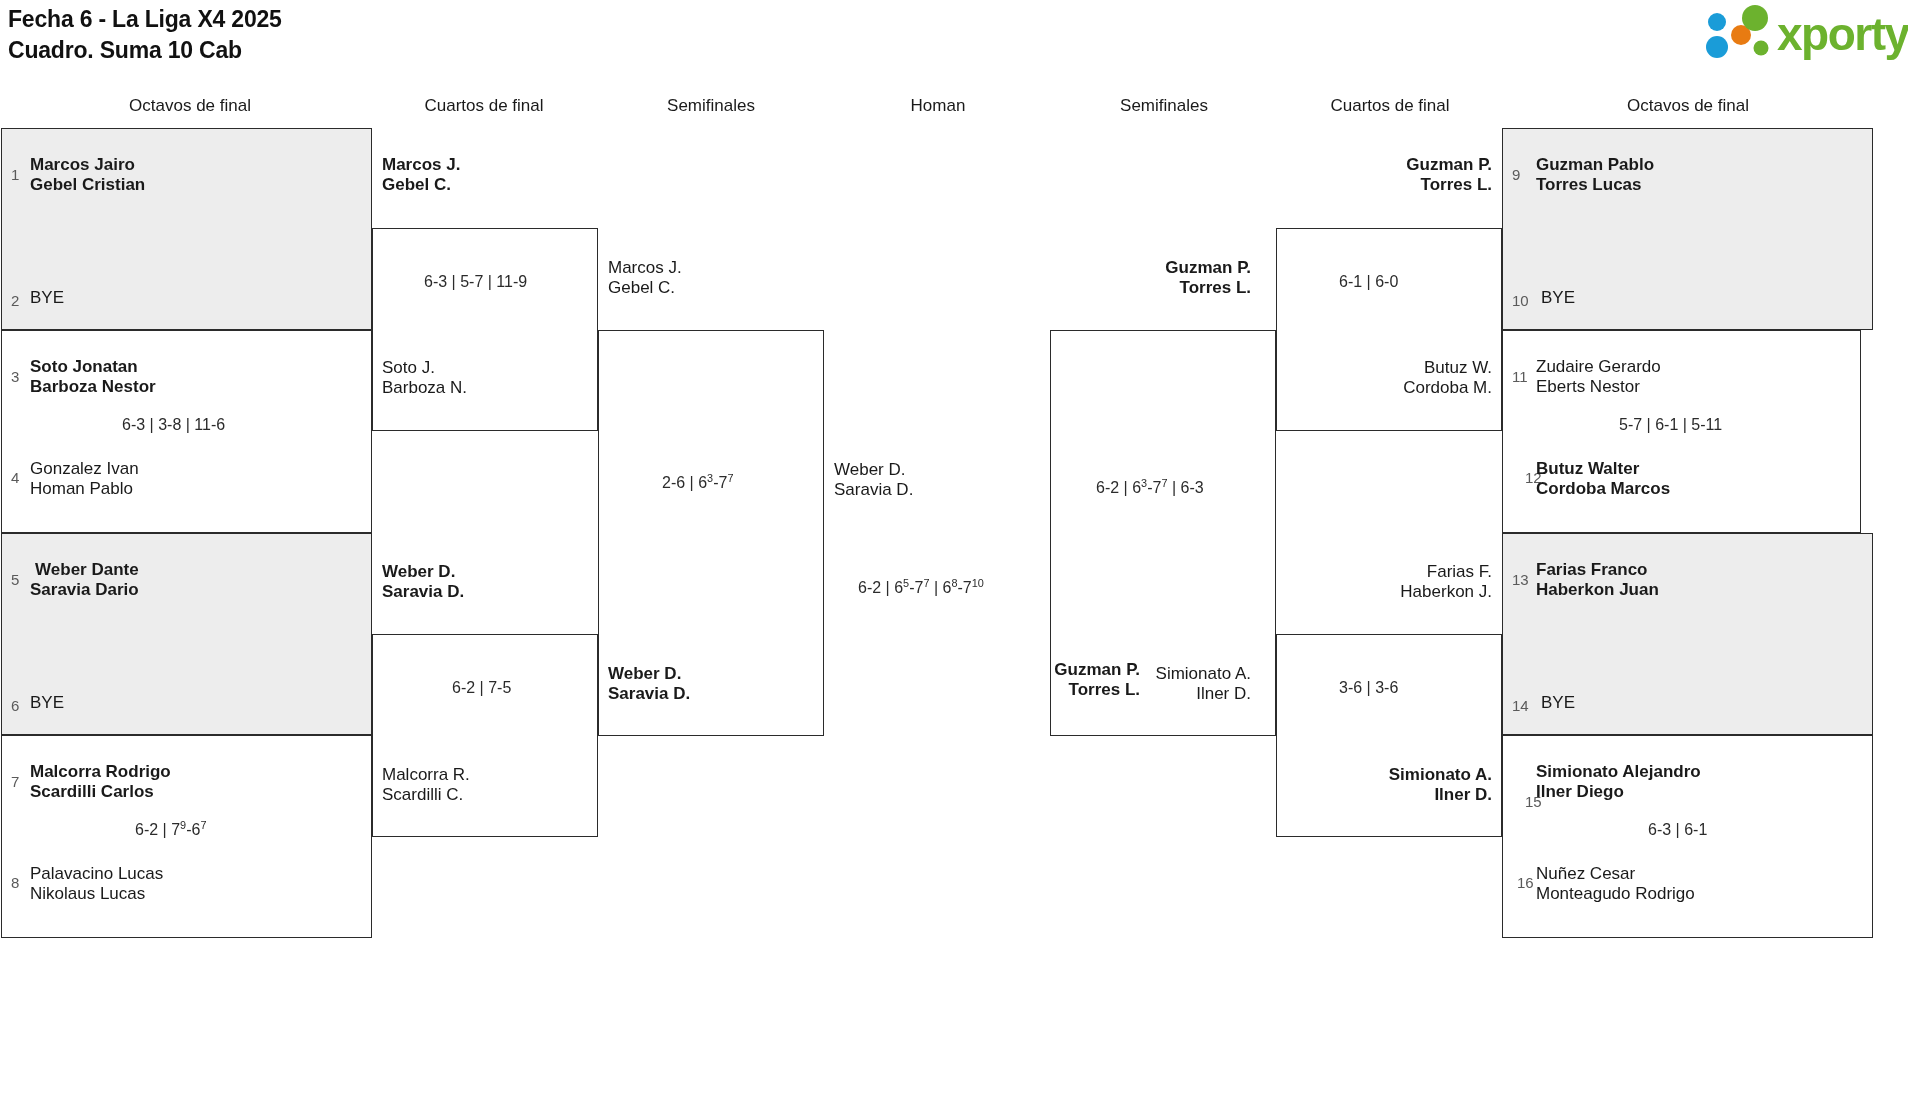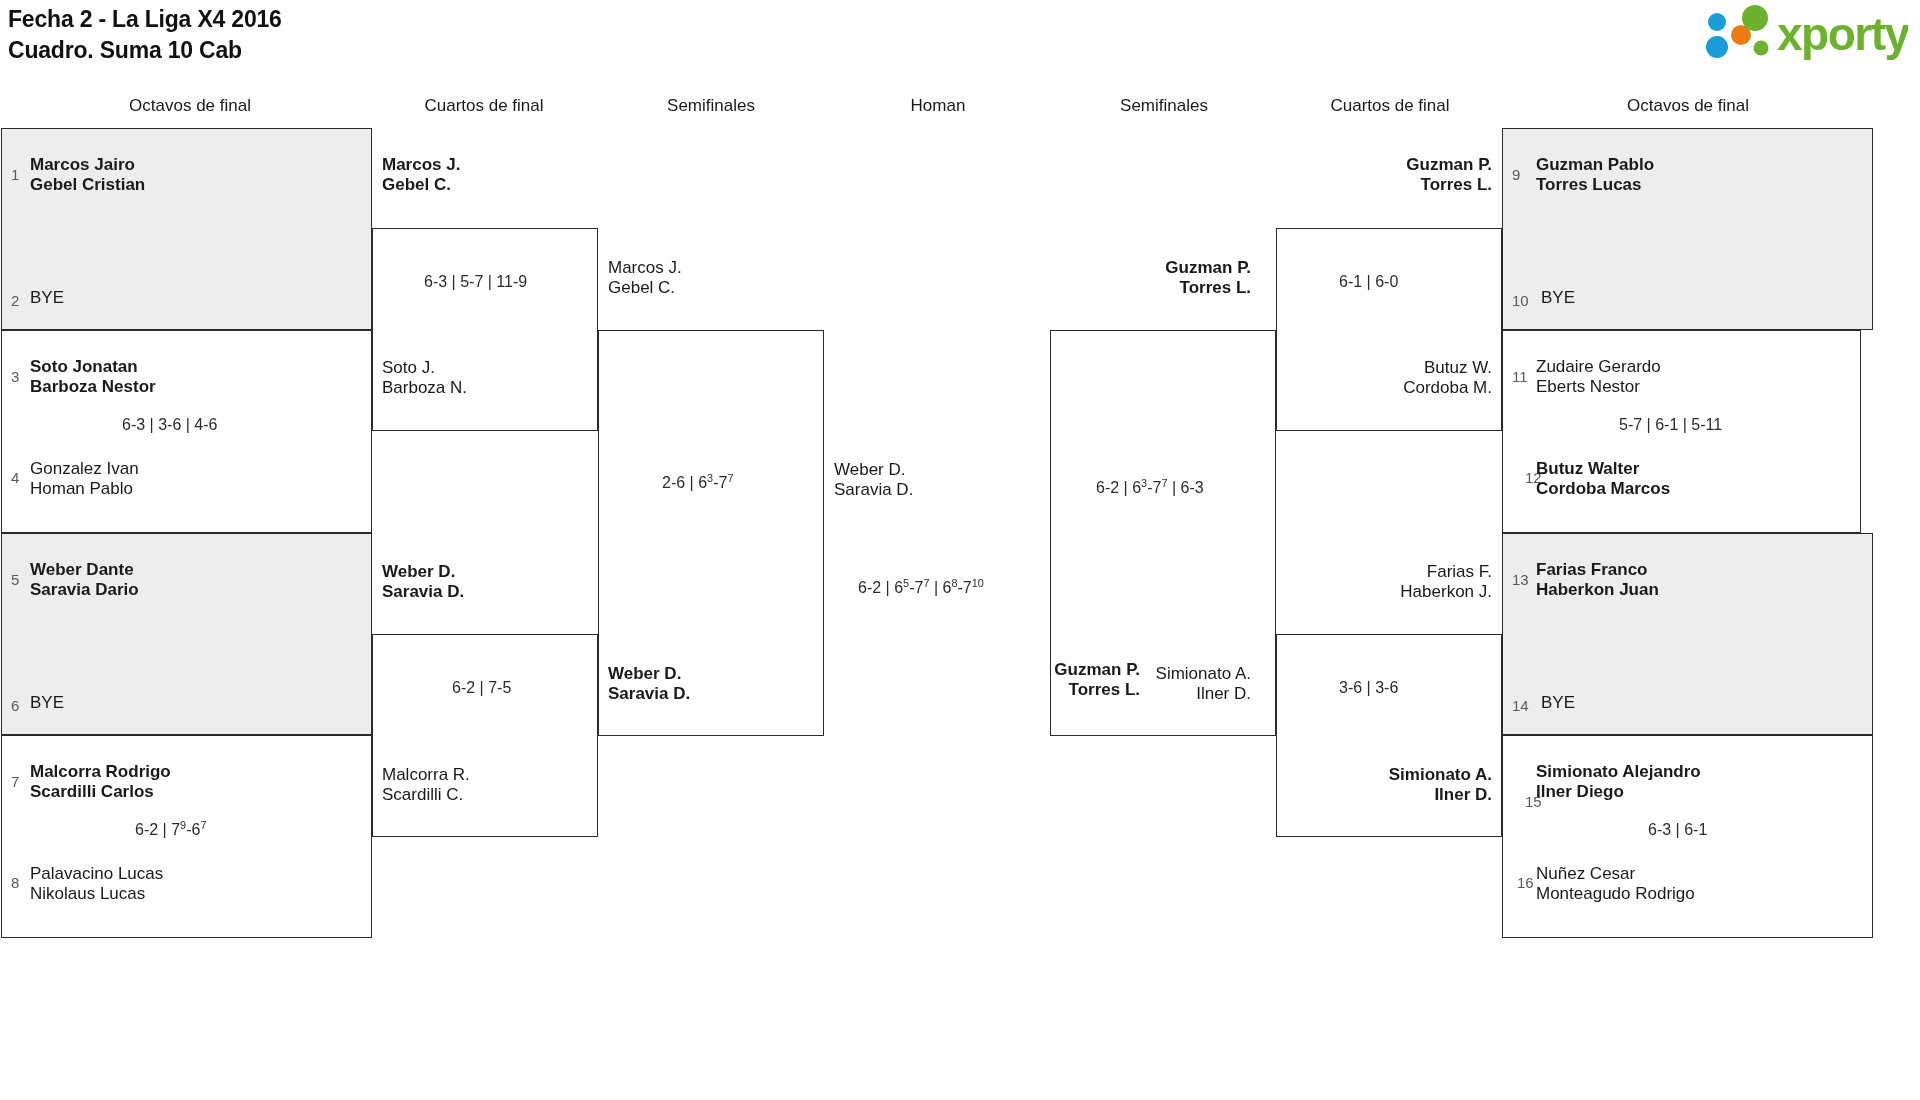--- a/index.html
+++ b/index.html
@@ -68,21 +68,21 @@
     color: #1a1a1a;
   }
   .label.win { font-weight: bold; }
   .label.right { text-align: right; }
 </style>
 </head>
 <body>
 
 <div id="root">
 
-  <div class="title">Fecha 2 - La Liga X4 2016
+  <div class="title">Fecha 6 - La Liga X4 2025
 Cuadro. Suma 10 Cab</div>
 
   <div class="logo">
     <svg width="215" height="56" viewBox="0 0 215 56" aria-hidden="true">
       <circle cx="24" cy="17" r="9" fill="#1a9cd8"></circle>
       <circle cx="24" cy="42" r="11" fill="#1a9cd8"></circle>
       <circle cx="48" cy="30" r="10" fill="#e87b12"></circle>
       <circle cx="62" cy="13" r="13" fill="#6cb22e"></circle>
       <circle cx="68" cy="43" r="7.5" fill="#6cb22e"></circle>
       <text x="84" y="45" font-family="'Liberation Sans',sans-serif" font-size="46" font-weight="bold" fill="#6cb22e" letter-spacing="-1.5">xporty</text>
@@ -105,26 +105,26 @@
     <div class="names" style="left:28px; top:159px;">BYE</div>
   </div>
 
   <div class="slot" style="left:1px; top:330px; width:371px; height:203px;">
     <div class="seed" style="left:9px;  top:38px;">3</div>
     <div class="names win" style="left:28px; top:26px;">Soto Jonatan
 Barboza Nestor</div>
     <div class="seed" style="left:9px;  top:139px;">4</div>
     <div class="names" style="left:28px; top:128px;">Gonzalez Ivan
 Homan Pablo</div>
-    <div class="score" style="left:120px; top:86px;">6-3 | 3-6 | 4-6</div>
+    <div class="score" style="left:120px; top:86px;">6-3 | 3-8 | 11-6</div>
   </div>
 
   <div class="slot shaded" style="left:1px; top:533px; width:371px; height:202px;">
     <div class="seed" style="left:9px;  top:38px;">5</div>
-    <div class="names win" style="left:28px; top:26px;">Weber Dante
+    <div class="names win" style="left:28px; top:26px;text-align:right;">Weber Dante
 Saravia Dario</div>
     <div class="seed" style="left:9px;  top:164px;">6</div>
     <div class="names" style="left:28px; top:159px;">BYE</div>
   </div>
 
   <div class="slot" style="left:1px; top:735px; width:371px; height:203px;">
     <div class="seed" style="left:9px;  top:38px;">7</div>
     <div class="names win" style="left:28px; top:26px;">Malcorra Rodrigo
 Scardilli Carlos</div>
     <div class="seed" style="left:9px;  top:139px;">8</div>

